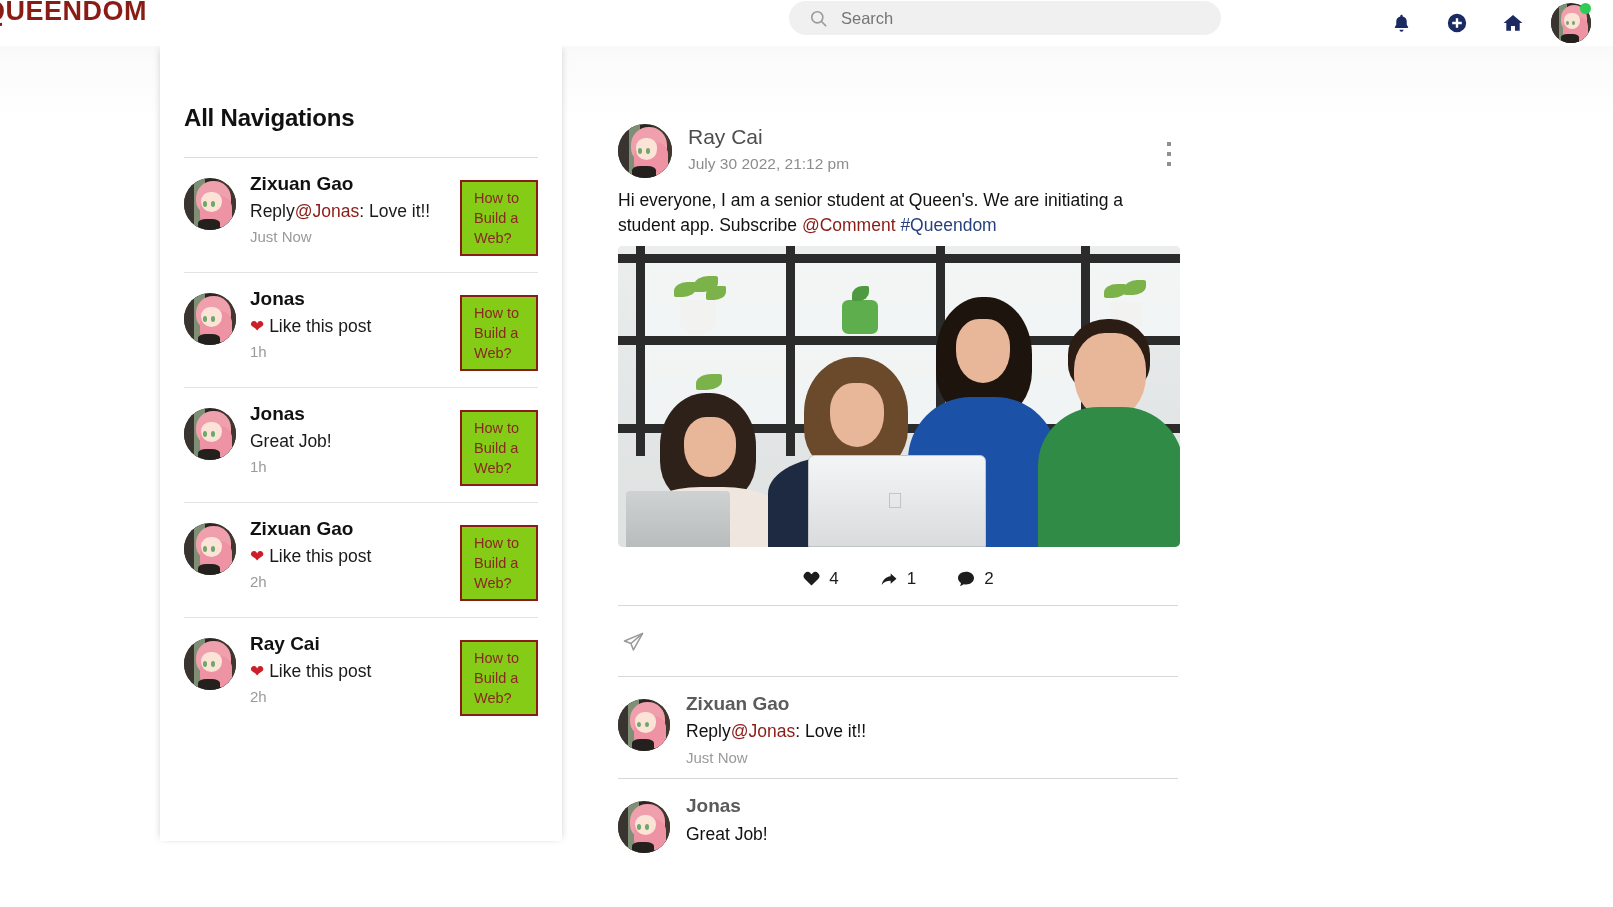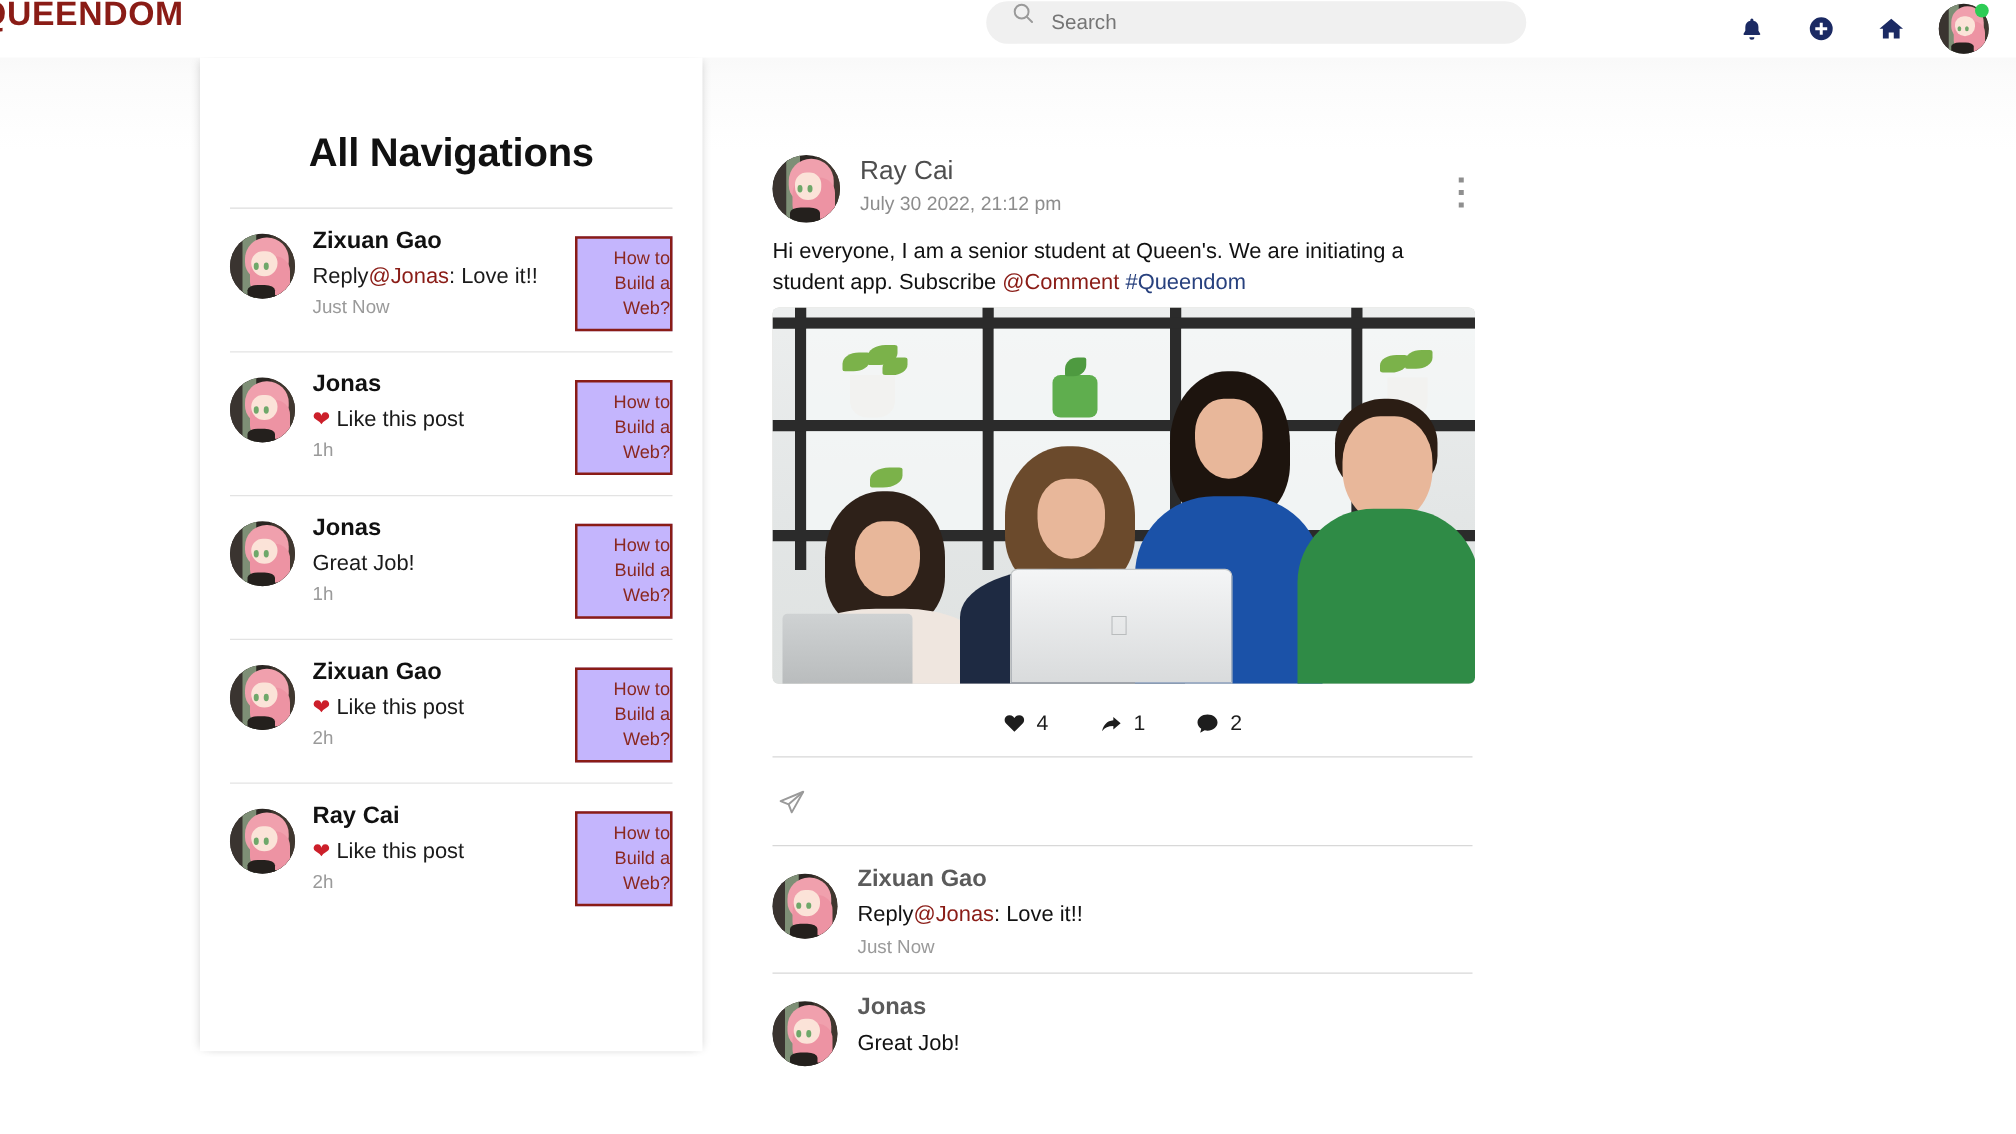--- a/index.html
+++ b/index.html
@@ -44,20 +44,21 @@
 
   .search-wrap {
     position: absolute;
     left: 789px;
     top: 1px;
     width: 432px;
     height: 34px;
     background: #f0f0f0;
     border-radius: 19px;
     display: flex;
+    align-items: center;
     padding-left: 20px;
   }
   .search-icon { width: 19px; height: 19px; flex: 0 0 auto; color: #9a9a9a; }
   .search-input {
     border: none;
     outline: none;
     background: transparent;
     margin-left: 13px;
     font-size: 16.5px;
     color: #6d6d6d;
@@ -138,22 +139,21 @@
     left: 160px; top: 46px;
     width: 402px;
     height: 795px;
     background: #ffffff;
     box-shadow: -3px 0 7px -3px rgba(0,0,0,0.17), 3px 0 7px -3px rgba(0,0,0,0.17);
     z-index: 20;
     padding: 0 24px;
   }
 
   .sidebar-title {
-    text-align: center;
-    font-size: 32px;
+    font-size: 24px;
     font-weight: 700;
     color: #111;
     padding-top: 58px;
     letter-spacing: -0.2px;
   }
 
   .sidebar-list { margin-top: 25px; }
 
   .nav-item {
     display: flex;
@@ -189,25 +189,25 @@
     margin-top: 4px;
   }
 
   .ni-chip {
     flex: 0 0 78px;
     width: 78px;
     border: 2px solid #8a1c16;
     color: #8a2821;
     font-size: 14.5px;
     line-height: 1.38;
-    text-align: right;
-    padding: 6px 0;
+    text-align: left;
+    padding: 6px 12px;
     margin-top: 8px;
     cursor: pointer;
-    background: #c4b5fd;
+    background: #84cc16;
   }
 
   
   .feed {
     position: absolute;
     left: 618px; top: 46px;
     width: 562px;
     height: 861px;
   }
 

